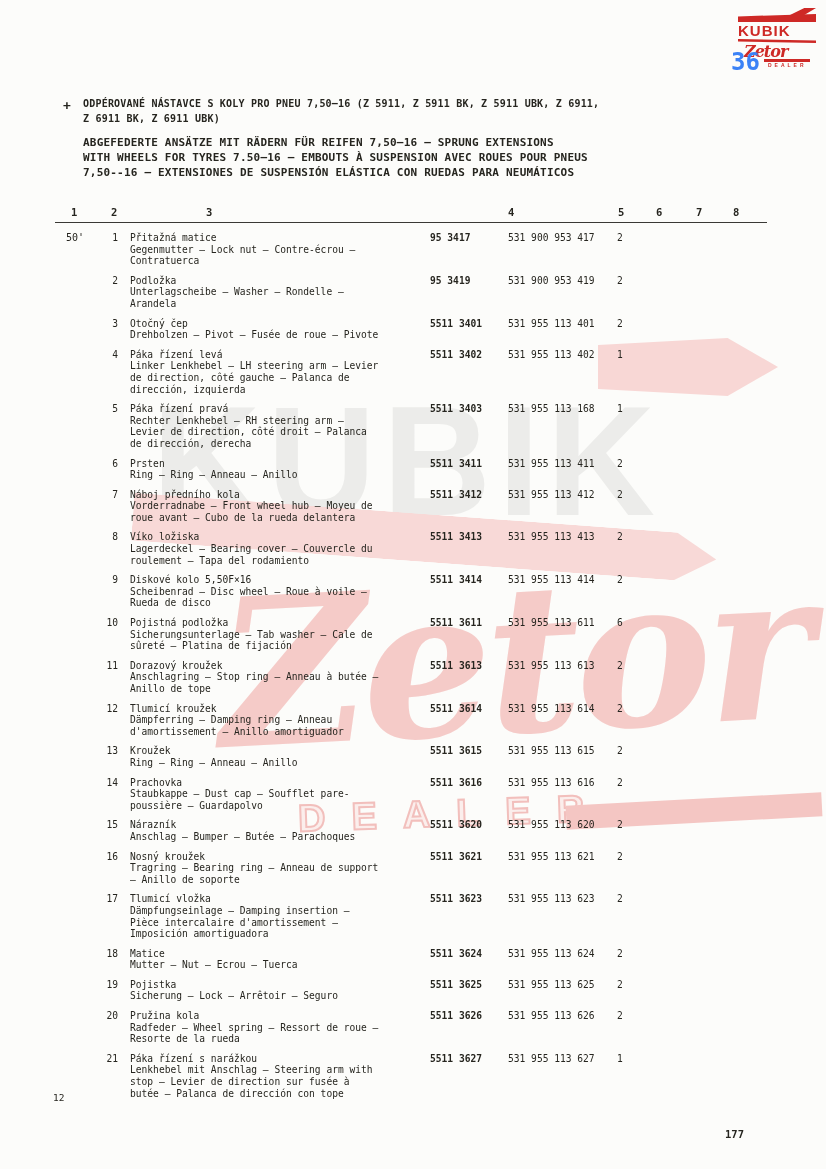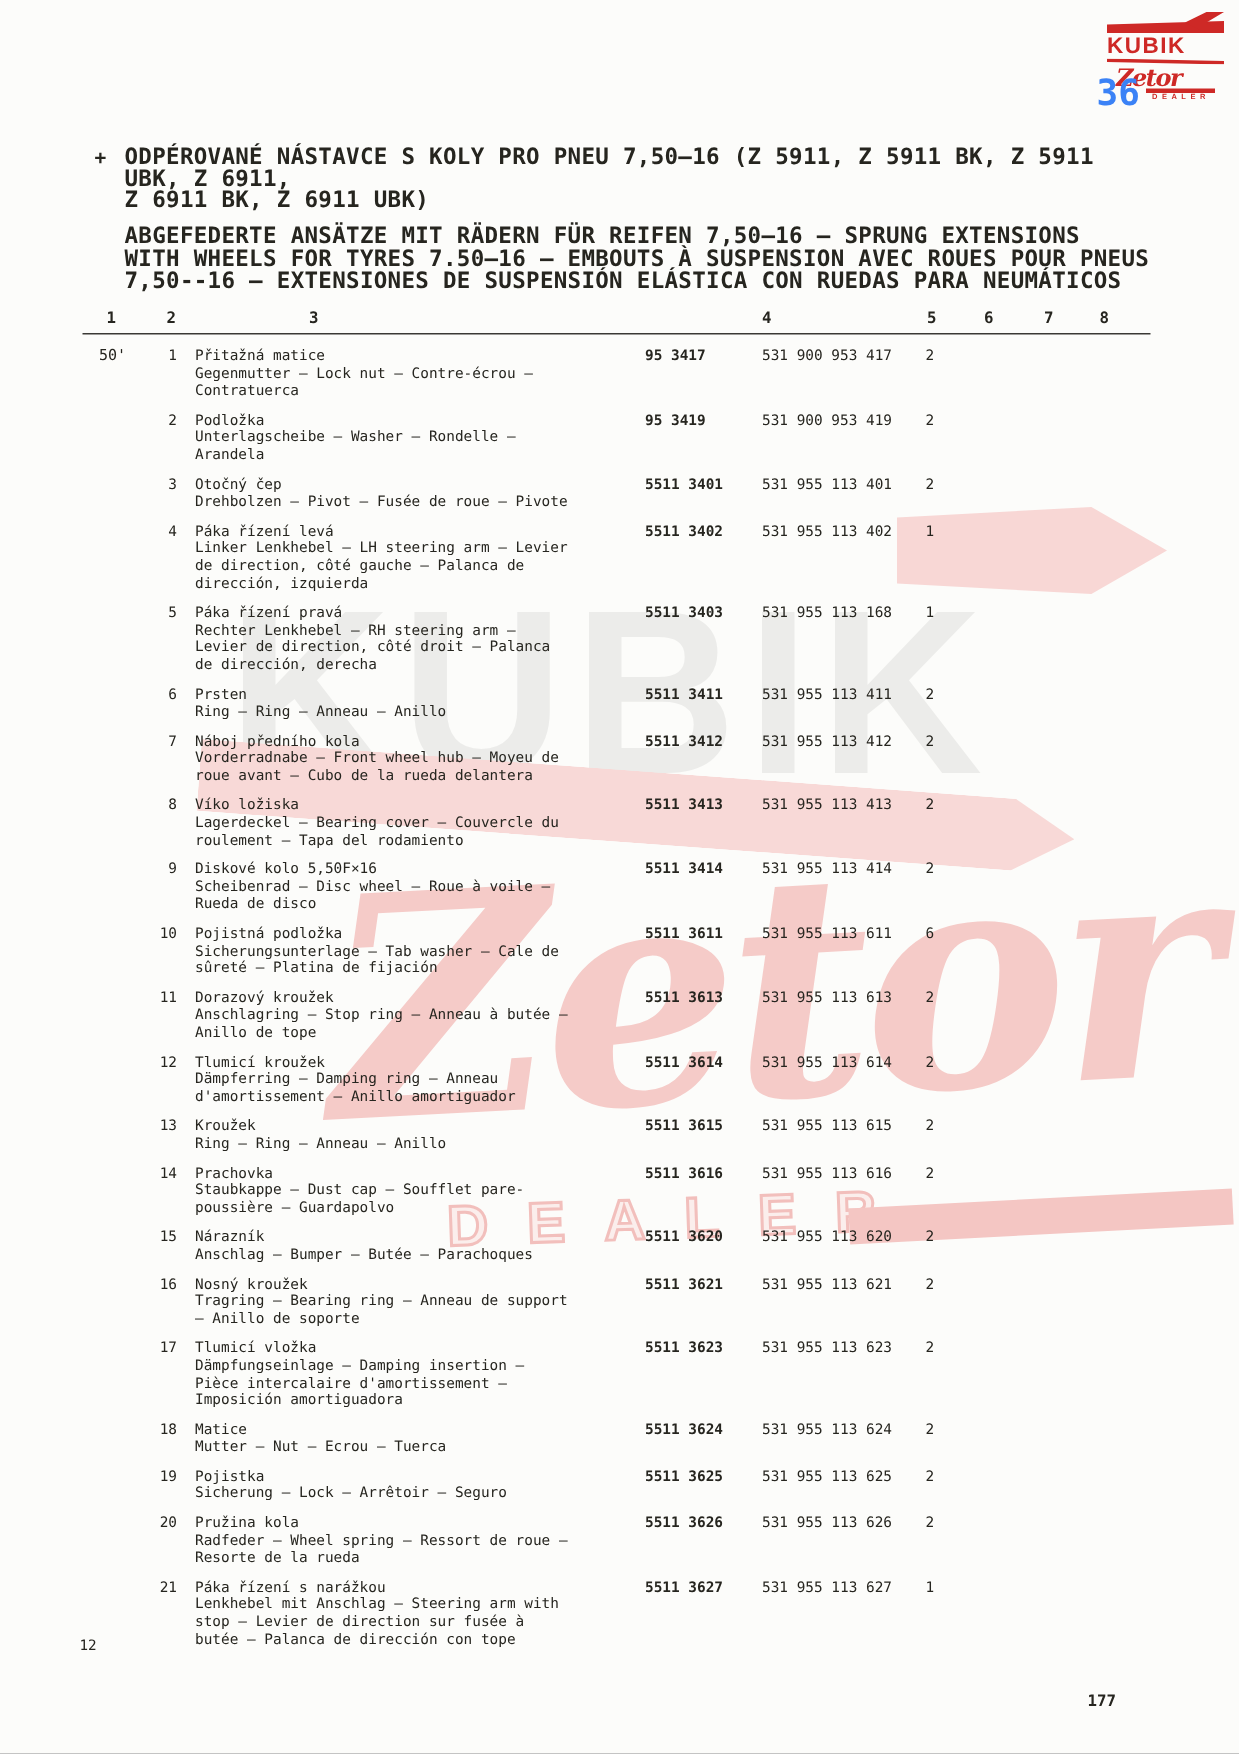--- a/index.html
+++ b/index.html
@@ -81,22 +81,22 @@
   }
   .page-number{
     position:absolute;left:731px;top:48px;
     font-family:"DejaVu Sans Mono",monospace;font-weight:bold;
     font-size:24px;color:#3b82f6;
   }
 
   
   .title-block{position:absolute;left:63px;top:97px;width:706px;}
   .title-marker{position:absolute;left:0;top:1px;font-size:13px;font-weight:bold;}
-  .czech-title{margin-left:20px;font-size:15px;font-weight:bold;line-height:14.5px;letter-spacing:0.2px;}
-  .intro{margin-left:20px;margin-top:9px;font-size:15px;font-weight:bold;line-height:15px;letter-spacing:0.2px;}
+  .czech-title{margin-left:20px;font-size:10px;font-weight:bold;line-height:14.5px;letter-spacing:0.2px;}
+  .intro{margin-left:20px;margin-top:9px;font-size:11px;font-weight:bold;line-height:15px;letter-spacing:0.2px;}
 
   
   .ptable{position:absolute;left:55px;top:206px;width:712px;}
   .thead{position:relative;height:16px;border-bottom:1.6px solid #3a3935;}
   .thead .th{position:absolute;top:0;font-size:10.5px;font-weight:bold;}
   .thead .th1{left:16px;} .thead .th2{left:56px;} .thead .th3{left:151px;}
   .thead .th4{left:453px;} .thead .th5{left:563px;} .thead .th6{left:601px;}
   .thead .th7{left:641px;} .thead .th8{left:678px;}
 
   .tbody{padding-top:9px;}

